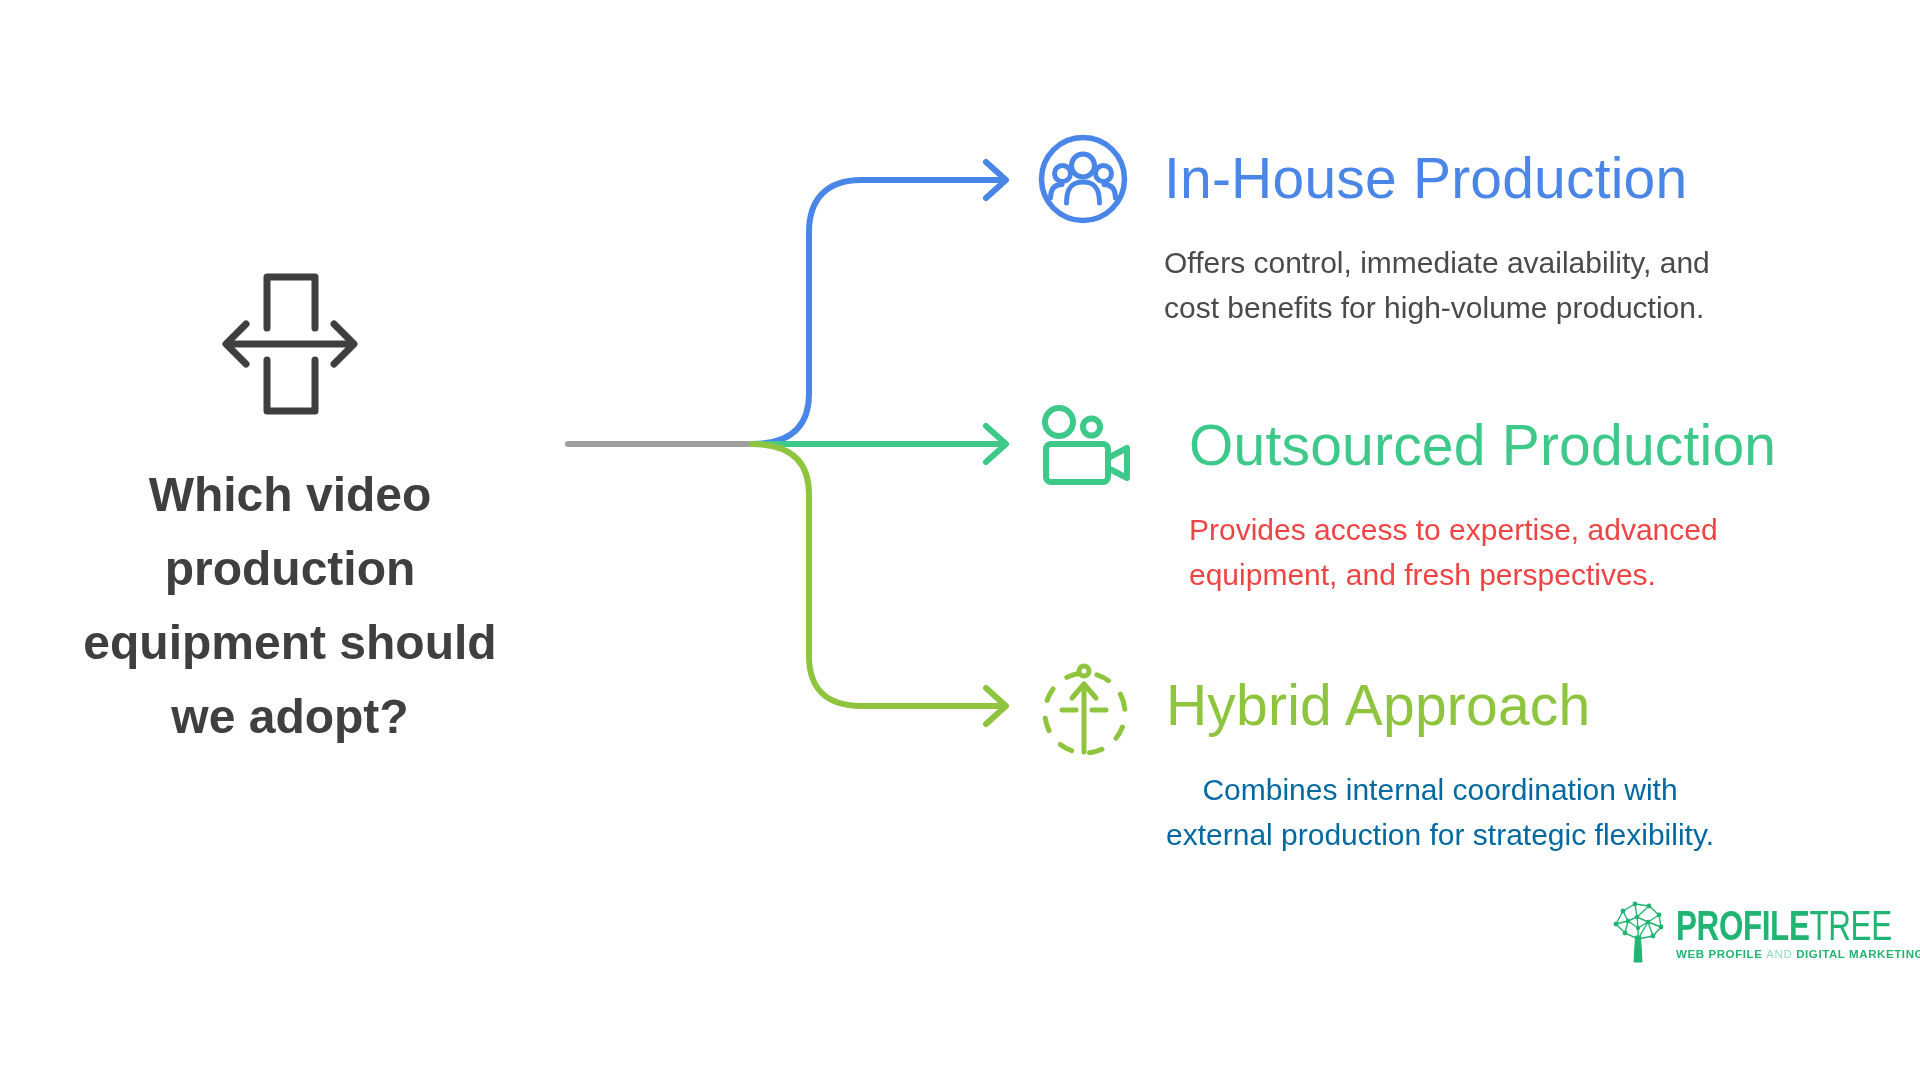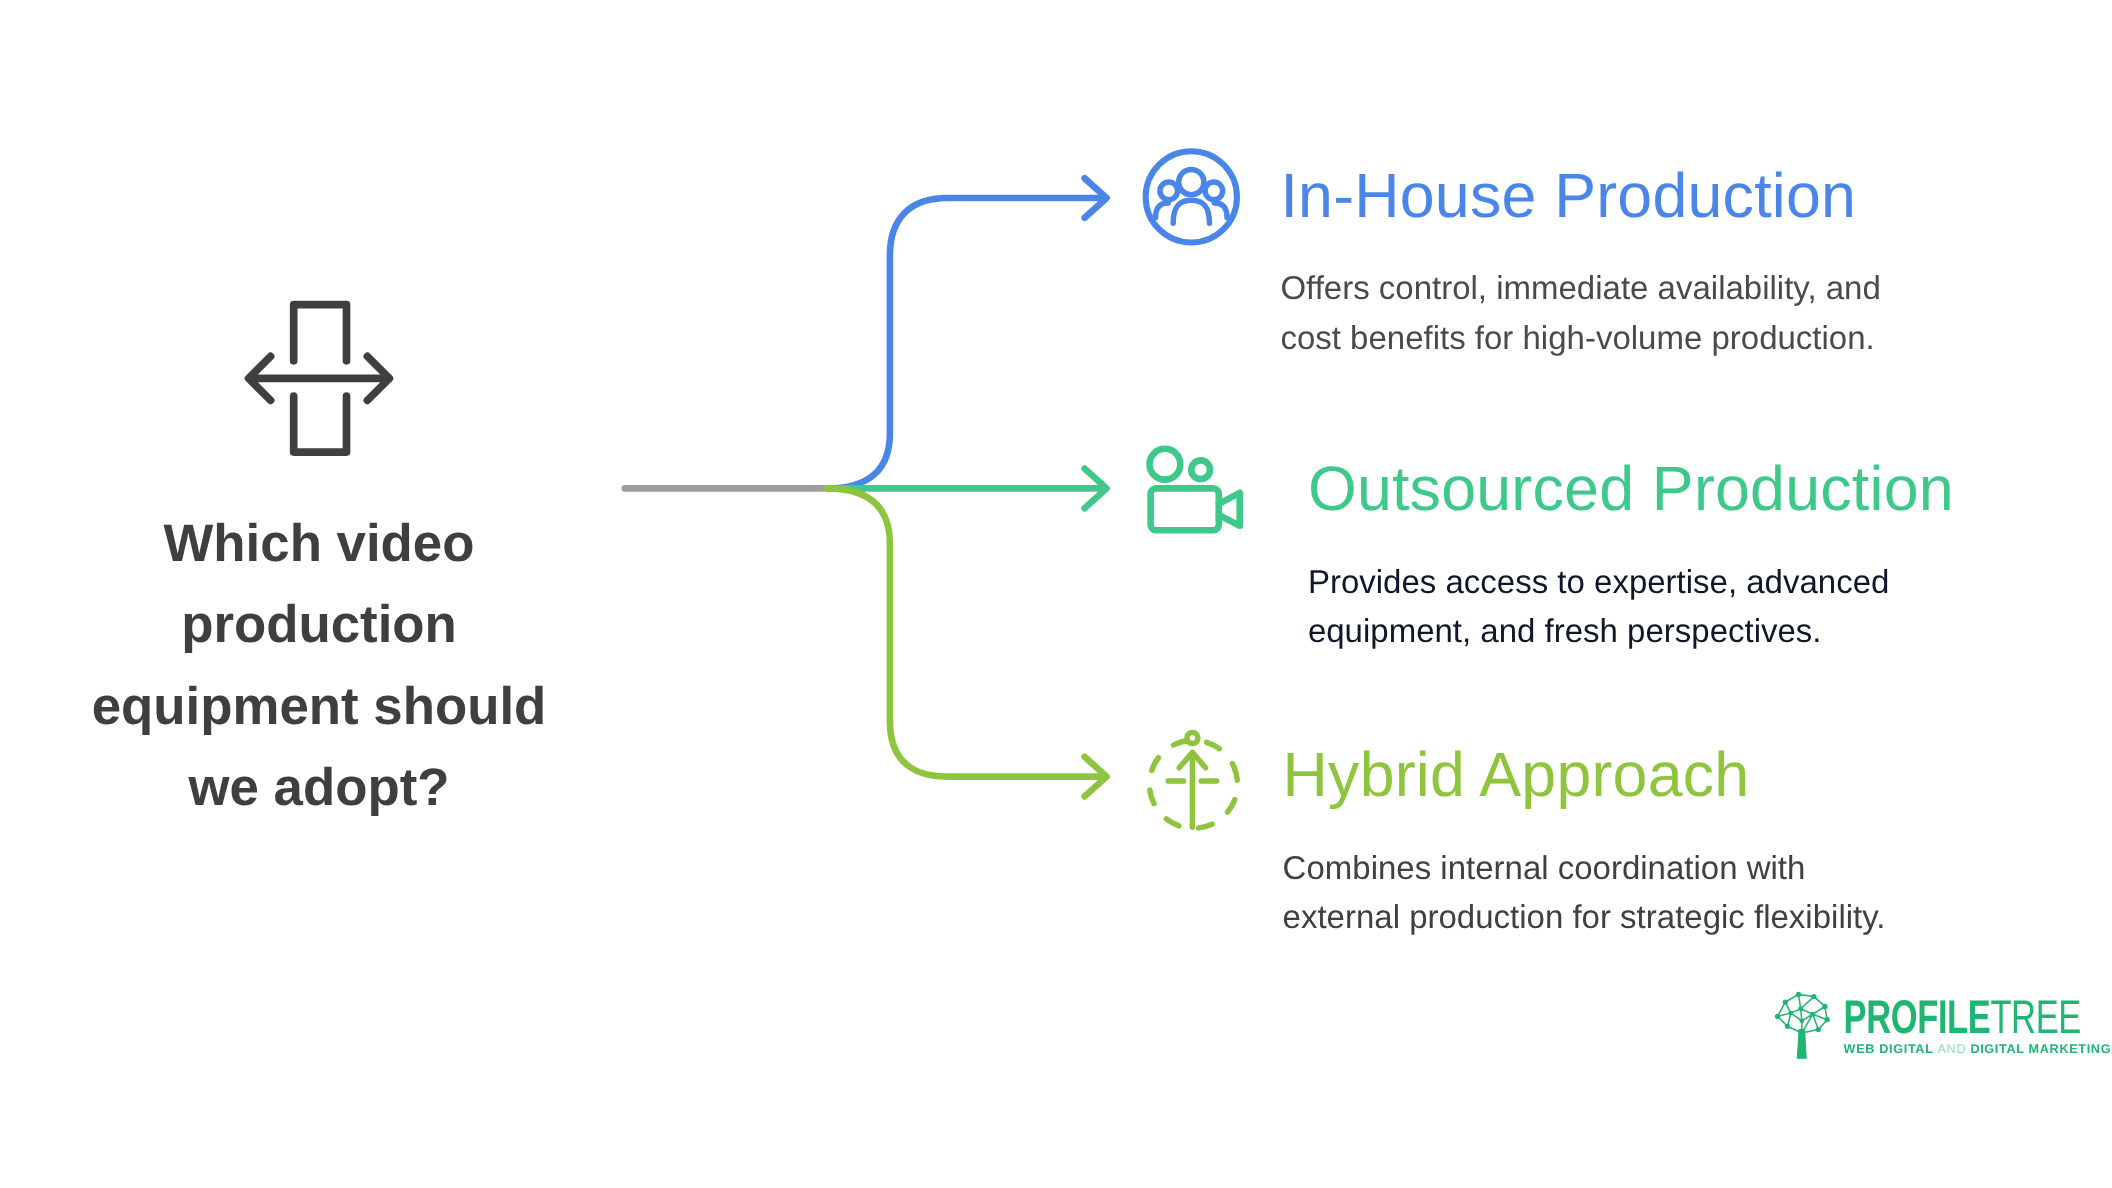--- a/index.html
+++ b/index.html
@@ -175,37 +175,37 @@
 
   <section class="option option-2">
     <svg class="opt-icon" width="95" height="88" viewBox="0 0 95 88" xmlns="http://www.w3.org/2000/svg" stroke="#3ec98b">
       <circle cx="21" cy="23" r="14" stroke-width="6"></circle>
       <circle cx="53.5" cy="28" r="8.5" stroke-width="6"></circle>
       <rect x="8" y="45" width="62" height="38" rx="5" stroke-width="6"></rect>
       <path d="M70 59 L89 49 L89 79 L70 69" stroke-width="6"></path>
     </svg>
     <div class="opt-texts">
       <h2 class="opt-heading" style="color: rgb(62, 201, 139);">Outsourced Production</h2>
-      <p class="opt-desc" style="color: #0f172a;">Provides access to expertise, advanced
+      <p class="opt-desc" style="color: #ef4444;">Provides access to expertise, advanced
 equipment, and fresh perspectives.</p>
     </div>
   </section>
 
   <section class="option option-3">
     <svg class="opt-icon" width="92" height="100" viewBox="0 0 92 100" xmlns="http://www.w3.org/2000/svg" stroke="#8fc43f">
       <circle cx="47" cy="54" r="40" stroke-width="5" stroke-dasharray="13 18" transform="rotate(-24 47 54)"></circle>
       <circle cx="46" cy="12" r="5" stroke-width="5"></circle>
       <path d="M46 93 V27" stroke-width="5"></path>
       <path d="M34 39 L46 25 L58 39" stroke-width="5"></path>
       <path d="M24 51 H38" stroke-width="5"></path>
       <path d="M54 51 H68" stroke-width="5"></path>
     </svg>
     <div class="opt-texts">
       <h2 class="opt-heading" style="color: rgb(143, 196, 63);">Hybrid Approach</h2>
-      <p class="opt-desc" style="color: #404040;">Combines internal coordination with
+      <p class="opt-desc" style="color: #0369a1; text-align: center;">Combines internal coordination with
 external production for strategic flexibility.</p>
     </div>
   </section>
 
   <footer class="logo">
     <svg class="logo-tree" viewBox="0 0 60 66" xmlns="http://www.w3.org/2000/svg" stroke="#21b573">
       <path d="M26 64 L27.5 38 L32.5 38 L34 64 Z" stroke-width="1" fill="#21b573"></path>
       <g stroke-width="1.4" fill="none">
         <path d="M8 26 L15 13 L27 6 L41 8 L51 17 L53 29 L45 38 L30 41 L17 35 Z"></path>
         <path d="M8 26 L20 23 L15 13 M20 23 L29 19 L27 6 M29 19 L41 8 M29 19 L40 24 L51 17 M40 24 L53 29 M40 24 L45 38 M40 24 L30 41 M20 23 L17 35 M20 23 L30 30 L30 41 M29 19 L30 30 M40 24 L30 30"></path>
@@ -223,20 +223,20 @@
           <circle cx="29" cy="19" r="2.2"></circle>
         <circle cx="40" cy="24" r="2.2"></circle>
           <circle cx="30" cy="30" r="2.2"></circle>
       </g>
     </svg>
     <div class="logo-texts">
       <div class="brand-line" style="color: rgb(33, 181, 115);">
         <span>PROFILE</span><span class="brand-thin">TREE</span>
       </div>
       <div class="tagline" style="color: rgb(33, 181, 115);">
-        <span>WEB DIGITAL</span>
+        <span>WEB PROFILE</span>
         <span class="tag-and">AND</span>
         <span>DIGITAL MARKETING</span>
       </div>
     </div>
   </footer>
 
 </div>
 
 </body></html>

